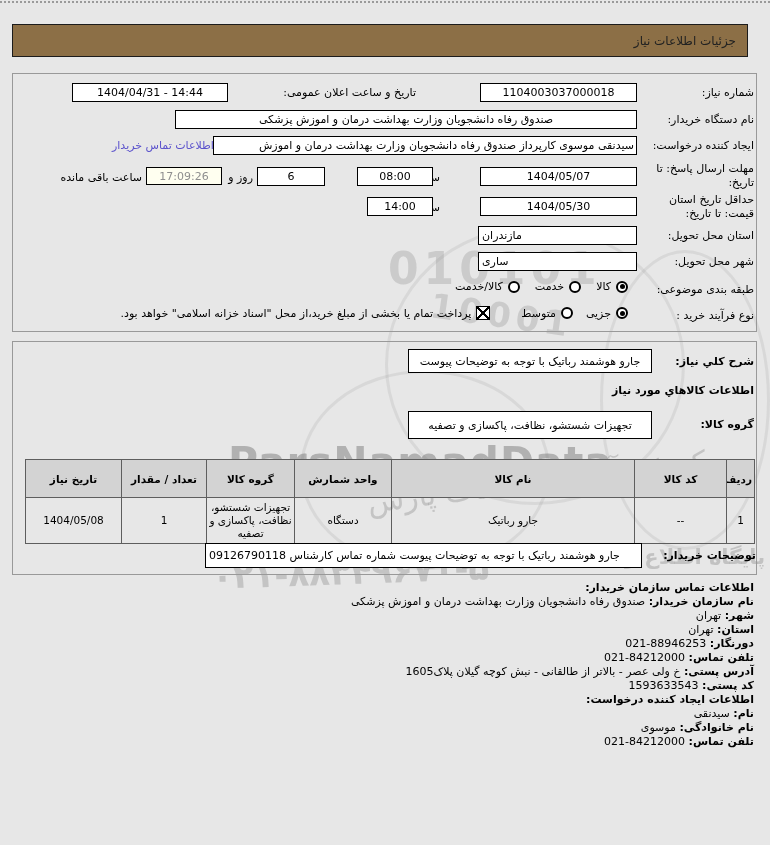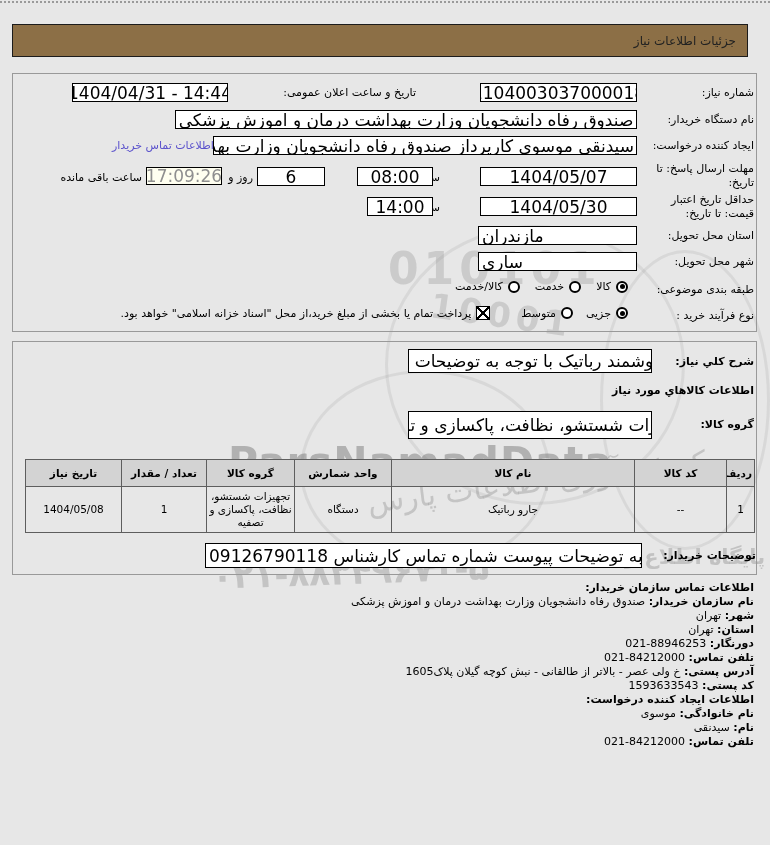--- a/index.html
+++ b/index.html
@@ -37,21 +37,21 @@
   .panel1 { left:12px; top:73px; width:745px; height:259px; }
   .panel2 { left:12px; top:341px; width:745px; height:234px; }
 
   .flabel { position:absolute; text-align:right; white-space:nowrap; }
   .flabel.wrap { white-space:normal; width:106px; line-height:14px; }
   .b { font-weight:bold; }
 
   .box {
     position:absolute; background:#fff; border:1px solid #000;
     display:flex; align-items:center; justify-content:center;
-    font-size:17px; white-space:nowrap; overflow:hidden;
+    font-size:11px; white-space:nowrap; overflow:hidden;
   }
   .box.ltr { direction:ltr; }
   .box.rt { justify-content:flex-end; padding-left:3px; padding-right:3px; }
   .box.clip { justify-content:flex-start; padding-right:2px; }
   .box.ivory { background:#fffff0; color:#8f8f8f; }
 
   .link { position:absolute; color:#5b52cc; cursor:pointer; white-space:nowrap; }
 
   .optrow { position:absolute; display:flex; direction:rtl; align-items:center; gap:15px; }
   .opt { display:flex; align-items:center; gap:5px; }
@@ -67,21 +67,21 @@
   }
 
   table.goods {
     position:absolute; left:25px; top:459px; width:729px;
     border-collapse:collapse; direction:rtl; table-layout:fixed;
   }
   table.goods th, table.goods td {
     border:1px solid #5e5e5e; text-align:center; vertical-align:middle;
     font-size:10.5px; padding:1px 2px; overflow:hidden;
   }
-  table.goods th { background:#d3d3d3; font-weight:bold; height:27px; }
+  table.goods th { background:#d3d3d3; font-weight:bold; height:38px; }
   table.goods td { height:46px; background:transparent; line-height:13px; }
 
   .contact { position:absolute; right:16px; top:581px; text-align:right; }
   .cline { height:14px; line-height:14px; white-space:nowrap; }
 </style>
 </head>
 <body>
 
 <div class="topdots"></div>
 
@@ -119,21 +119,21 @@
 
   <div class="flabel wrap" style="right:16px; top:162px;">مهلت ارسال پاسخ: تا تاریخ:</div>
   <div class="box ltr" style="left:480px; top:167px; width:157px; height:19px;">1404/05/07</div>
   <div class="flabel" style="right:330px; top:171px;">ساعت</div>
   <div class="box ltr" style="left:357px; top:167px; width:76px; height:19px;">08:00</div>
   <div class="box" style="left:257px; top:167px; width:68px; height:19px;">6</div>
   <div class="flabel" style="right:517px; top:171px;">روز و</div>
   <div class="box ltr ivory" style="left:146px; top:167px; width:76px; height:18px;">17:09:26</div>
   <div class="flabel" style="right:628px; top:171px;">ساعت باقی مانده</div>
 
-  <div class="flabel wrap" style="right:16px; top:193px;">حداقل تاریخ اعتبار قیمت: تا تاریخ:</div>
+  <div class="flabel wrap" style="right:16px; top:193px;">حداقل تاریخ استان قیمت: تا تاریخ:</div>
   <div class="box ltr" style="left:480px; top:197px; width:157px; height:19px;">1404/05/30</div>
   <div class="flabel" style="right:330px; top:201px;">ساعت</div>
   <div class="box ltr" style="left:367px; top:197px; width:66px; height:19px;">14:00</div>
 
   <div class="flabel" style="right:16px; top:229px;">استان محل تحویل:</div>
   <div class="box rt" style="left:478px; top:226px; width:159px; height:19px;">مازندران</div>
 
   <div class="flabel" style="right:16px; top:255px;">شهر محل تحویل:</div>
   <div class="box rt" style="left:478px; top:252px; width:159px; height:19px;">ساری</div>
 
@@ -217,18 +217,18 @@
   <div class="contact">
     <div class="cline b">اطلاعات تماس سازمان خریدار:</div>
     <div class="cline"><span class="b">نام سازمان خریدار:</span> <span>صندوق رفاه دانشجویان وزارت بهداشت درمان و اموزش پزشکی</span></div>
     <div class="cline"><span class="b">شهر:</span> <span>تهران</span></div>
     <div class="cline"><span class="b">استان:</span> <span>تهران</span></div>
     <div class="cline"><span class="b">دورنگار:</span> <span>88946253-021</span></div>
     <div class="cline"><span class="b">تلفن تماس:</span> <span>84212000-021</span></div>
     <div class="cline"><span class="b">آدرس پستی:</span> <span>خ ولی عصر - بالاتر از طالقانی - نبش کوچه گیلان پلاک1605</span></div>
     <div class="cline"><span class="b">کد پستی:</span> <span>1593633543</span></div>
     <div class="cline b">اطلاعات ایجاد کننده درخواست:</div>
+    <div class="cline"><span class="b">نام:</span> <span>سیدنقی</span></div>
     <div class="cline"><span class="b">نام خانوادگی:</span> <span>موسوی</span></div>
-    <div class="cline"><span class="b">نام:</span> <span>سیدنقی</span></div>
     <div class="cline"><span class="b">تلفن تماس:</span> <span>84212000-021</span></div>
   </div>
 
 </div>
 
 </body></html>

